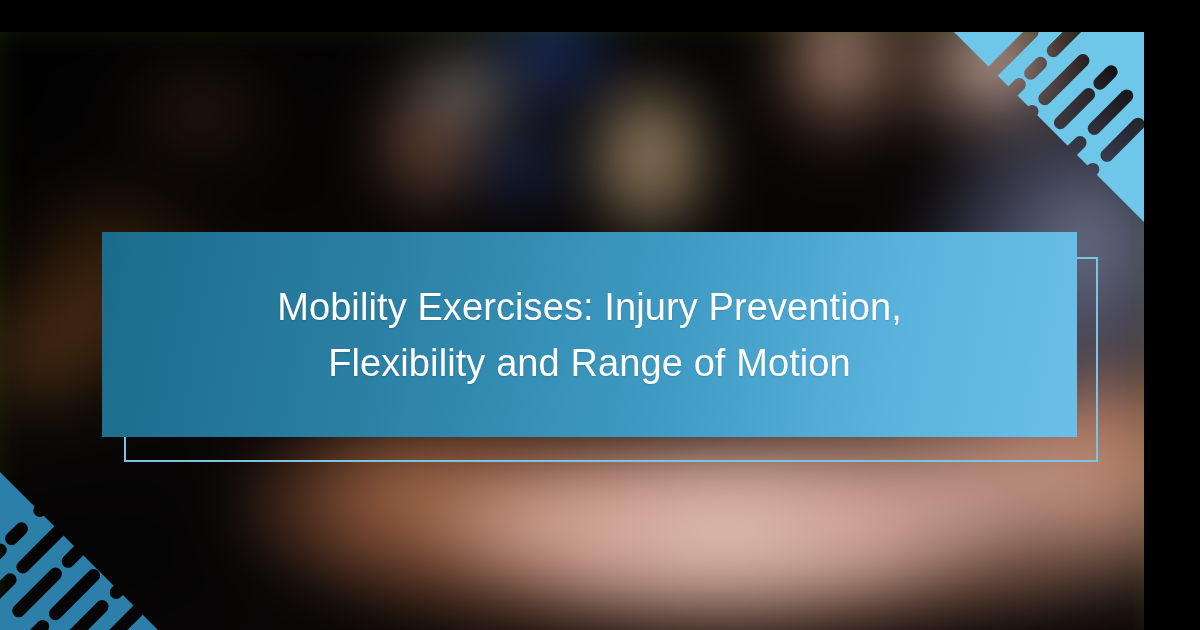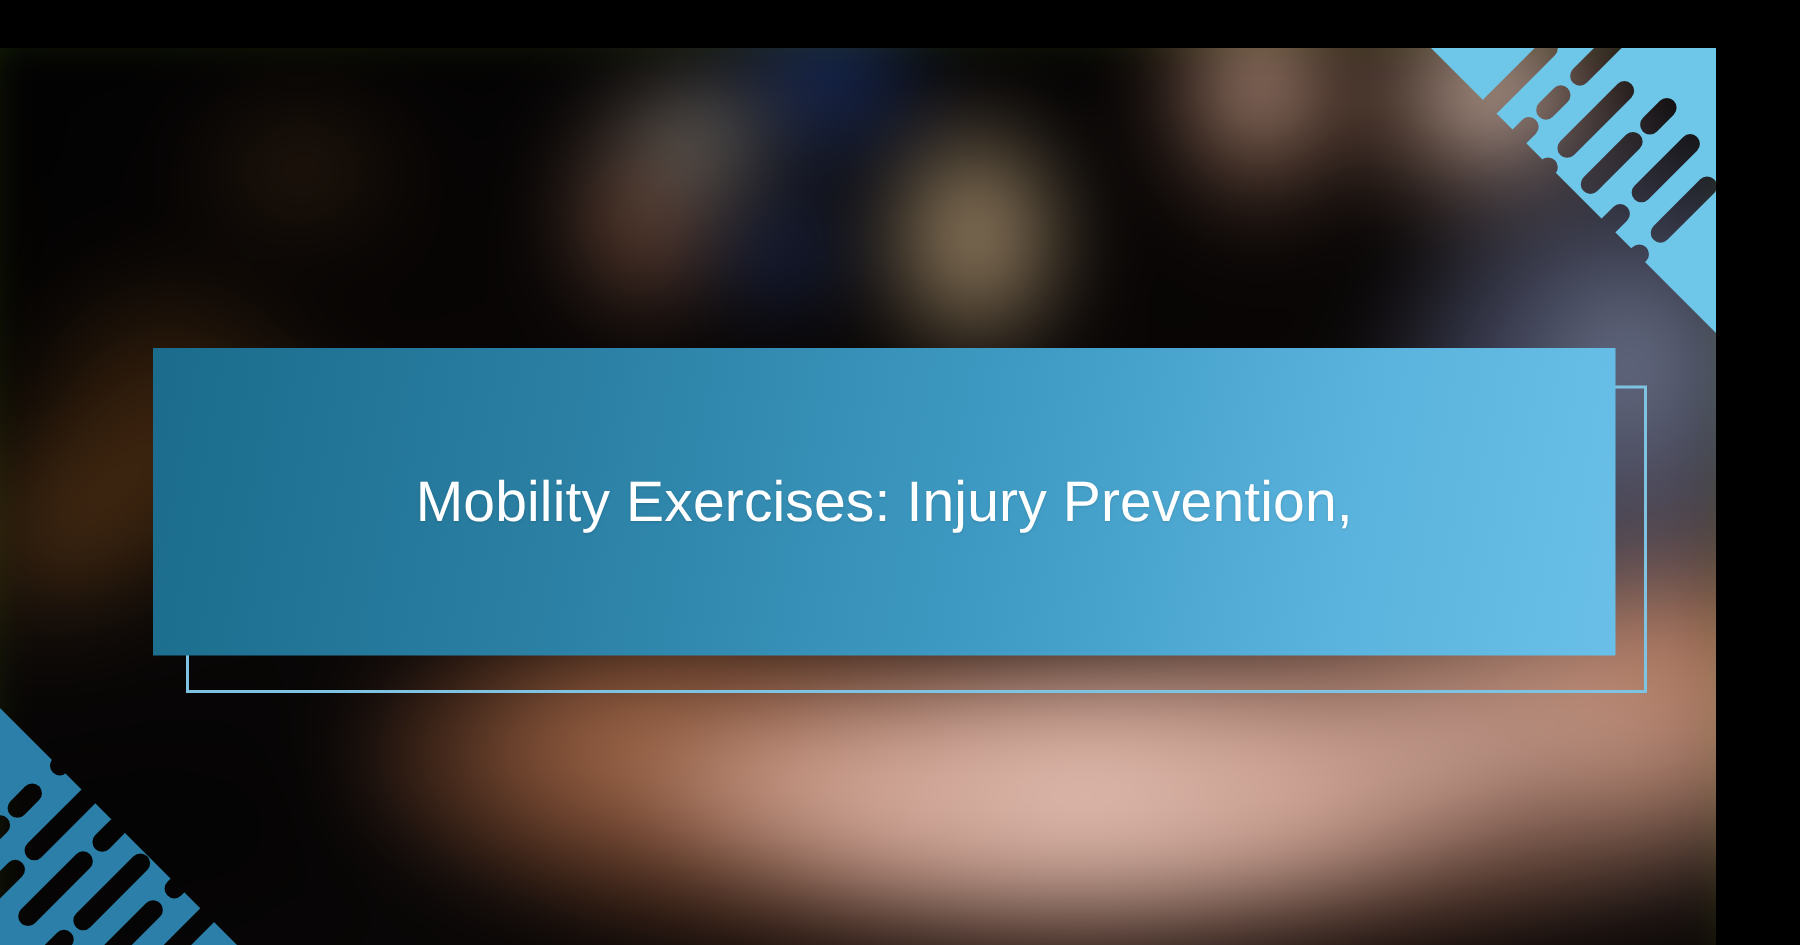--- a/index.html
+++ b/index.html
@@ -196,16 +196,17 @@
     <g clip-path="url(#triBL)">
       <rect x="0" y="0" width="190" height="190" fill="#2b7fa8" mask="url(#dashMaskBL)"></rect>
     </g>
   </svg>
 
   <div class="outline-frame"></div>
 
   <div class="title-banner">
     <div class="title-text">
       <span>Mobility Exercises: Injury Prevention,</span><br>
+      <span>Flexibility and Range of Motion</span>
     </div>
   </div>
 
 </div>
 
 </body></html>

